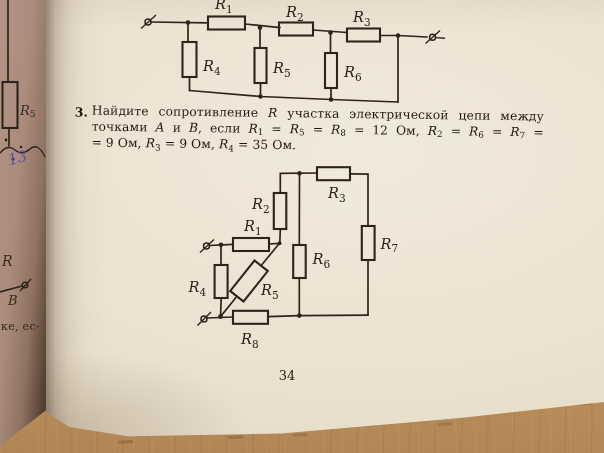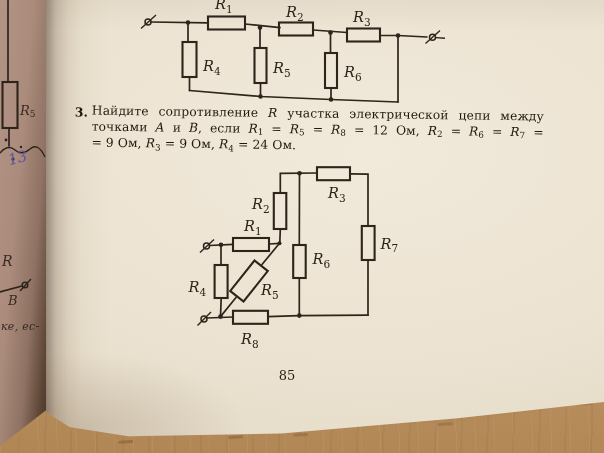--- a/index.html
+++ b/index.html
@@ -100,21 +100,21 @@
       <span>R</span><span class="lp-sub">5</span>
     </div>
     <div class="lp-item lp-note" style="left:8px;top:149px;">13</div>
     <div class="lp-item lp-rlabel" style="left:2px;top:253px;font-size:14px;">R</div>
     <svg class="c-svg" style="left:0;top:277px;width:40px;height:22px" viewBox="0 0 40 22">
       <line class="wire" x1="0" y1="15" x2="22" y2="9" stroke-width="1.4"></line>
       <circle class="term" cx="25" cy="8" r="2.8"></circle>
       <line class="slash" x1="20" y1="14" x2="31" y2="2"></line>
     </svg>
     <div class="lp-item lp-rlabel" style="left:8px;top:293px;font-size:13px;">B</div>
-    <div class="lp-item lp-text" style="left:1px;top:320px;font-style:italic;">ке, ес-</div>
+    <div class="lp-item lp-text" style="left:1px;top:320px;">ке, ес-</div>
   </div>
 
   <div class="book-edge"></div>
 
   <div class="main-page">
 
     <svg class="c-svg" style="left:94px;top:0;width:312px;height:108px" viewBox="140 0 312 108">
       <g>
         <circle class="term" cx="148" cy="22" r="3"></circle>
         <line class="slash" x1="141" y1="28.5" x2="156" y2="15"></line>
@@ -154,21 +154,21 @@
       <text class="clabel" x="203" y="71"><tspan>R</tspan><tspan class="csub" dy="3.5">4</tspan></text>
       <text class="clabel" x="273" y="73"><tspan>R</tspan><tspan class="csub" dy="3.5">5</tspan></text>
       <text class="clabel" x="344" y="77"><tspan>R</tspan><tspan class="csub" dy="3.5">6</tspan></text>
     </svg>
 
     <div class="problem">
       <span class="pnum">3.</span>
       <div class="plines">
         <div class="pline just"><span>Найдите сопротивление </span><span class="it">R</span><span> участка электрической цепи между</span></div>
         <div class="pline just"><span>точками </span><span class="it">А</span><span> и </span><span class="it">В</span><span>, если </span><span class="it">R</span><span class="sub">1</span><span> = </span><span class="it">R</span><span class="sub">5</span><span> = </span><span class="it">R</span><span class="sub">8</span><span> = 12 Ом, </span><span class="it">R</span><span class="sub">2</span><span> = </span><span class="it">R</span><span class="sub">6</span><span> = </span><span class="it">R</span><span class="sub">7</span><span> =</span></div>
-        <div class="pline"><span>= 9 Ом, </span><span class="it">R</span><span class="sub">3</span><span> = 9 Ом, </span><span class="it">R</span><span class="sub">4</span><span> = 24 Ом.</span></div>
+        <div class="pline"><span>= 9 Ом, </span><span class="it">R</span><span class="sub">3</span><span> = 9 Ом, </span><span class="it">R</span><span class="sub">4</span><span> = 35 Ом.</span></div>
       </div>
     </div>
 
     <svg class="c-svg" style="left:139px;top:160px;width:226px;height:196px" viewBox="185 160 226 196">
       <g>
         <circle class="term" cx="206.5" cy="246" r="3"></circle>
         <line class="slash" x1="200" y1="252.5" x2="214" y2="239.5"></line>
       </g>
       <polyline class="wire" points="209.5,245.5 233,244.3"></polyline>
       <rect class="rbox" x="233" y="238" width="36" height="13"></rect>
@@ -204,16 +204,16 @@
       <text class="clabel" x="252" y="209"><tspan>R</tspan><tspan class="csub" dy="3.5">2</tspan></text>
       <text class="clabel" x="244" y="231"><tspan>R</tspan><tspan class="csub" dy="3.5">1</tspan></text>
       <text class="clabel" x="328" y="198"><tspan>R</tspan><tspan class="csub" dy="3.5">3</tspan></text>
       <text class="clabel" x="188.5" y="292"><tspan>R</tspan><tspan class="csub" dy="3.5">4</tspan></text>
       <text class="clabel" x="261" y="295"><tspan>R</tspan><tspan class="csub" dy="3.5">5</tspan></text>
       <text class="clabel" x="312.5" y="264"><tspan>R</tspan><tspan class="csub" dy="3.5">6</tspan></text>
       <text class="clabel" x="380.5" y="248.5"><tspan>R</tspan><tspan class="csub" dy="3.5">7</tspan></text>
       <text class="clabel" x="241" y="344"><tspan>R</tspan><tspan class="csub" dy="3.5">8</tspan></text>
     </svg>
 
-    <div class="page-num">85</div>
+    <div class="page-num">34</div>
   </div>
 
 </div>
 
 </body></html>

